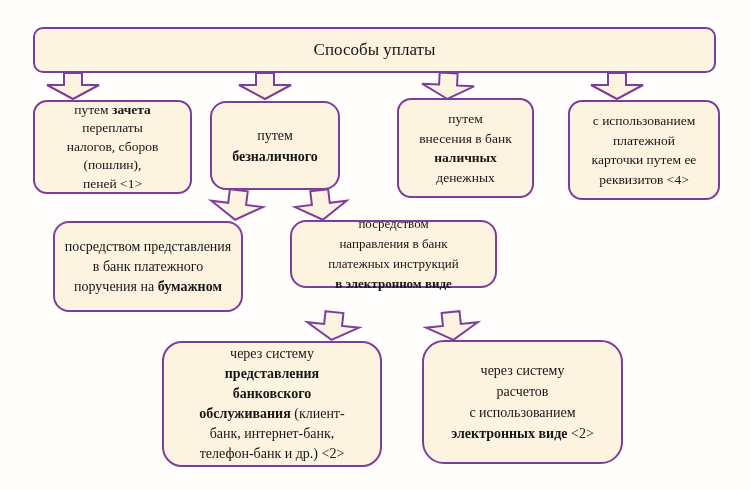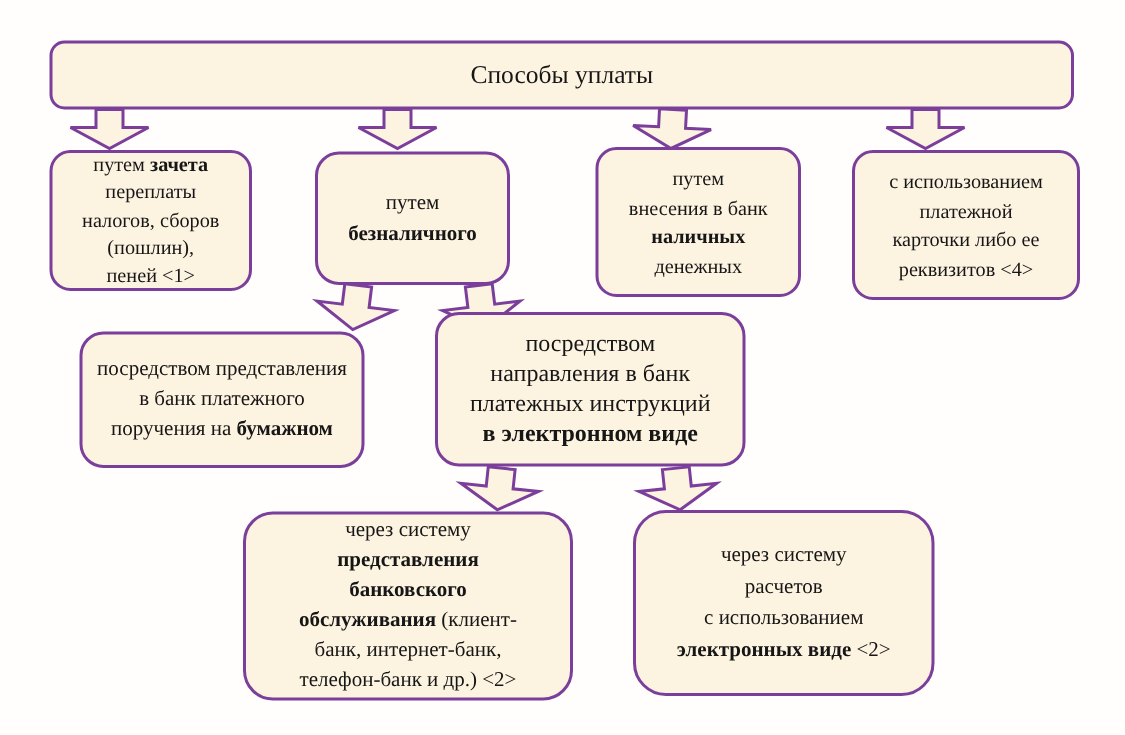--- a/index.html
+++ b/index.html
@@ -19,26 +19,26 @@
   .node{
     position:absolute;box-sizing:border-box;
     background:var(--box-fill);
     border:2px solid var(--border);
     display:flex;align-items:center;justify-content:center;
     text-align:center;
   }
   .txt{width:100%;padding:0 3px;}
   b{font-weight:bold;}
   .title-node{left:33px;top:27px;width:683px;height:46px;border-radius:10px;font-size:17px;}
-  .b1{left:33px;top:100px;width:135px;height:94px;border-radius:14px;font-size:13.5px;line-height:18.5px;}
+  .b1{left:33px;top:100px;width:159px;height:94px;border-radius:14px;font-size:13.5px;line-height:18.5px;}
   .b2{left:210px;top:101px;width:130px;height:89px;border-radius:16px;font-size:14px;line-height:21px;}
   .b3{left:397px;top:98px;width:137px;height:100px;border-radius:14px;font-size:13.5px;line-height:19.5px;}
   .b4{left:568px;top:100px;width:152px;height:100px;border-radius:14px;font-size:13.5px;line-height:19.5px;}
   .m1{left:53px;top:221px;width:190px;height:91px;border-radius:16px;font-size:14px;line-height:20px;}
-  .m2{left:290px;top:208px;width:207px;height:103px;border-radius:16px;font-size:16px;line-height:20px;}
+  .m2{left:290px;top:220px;width:207px;height:68px;border-radius:16px;font-size:13px;line-height:20px;}
   .bl{left:162px;top:341px;width:220px;height:126px;border-radius:20px;font-size:14px;line-height:20px;}
   .br{left:422px;top:340px;width:201px;height:124px;border-radius:22px;font-size:14px;line-height:21px;}
   .arrow{position:absolute;overflow:visible;width:56px;}
   .arrow polygon{fill:var(--box-fill);stroke:var(--border);stroke-width:2;stroke-linejoin:miter;}
   .a1{left:45px;top:72px;height:28px;}
   .a2{left:237px;top:72px;height:28px;}
   .a3{left:420px;top:72px;height:28px;transform:rotate(3deg);}
   .a4{left:589px;top:72px;height:28px;}
   .a5{left:209px;top:189px;height:32px;transform:rotate(7deg);}
   .a6{left:293px;top:189px;height:32px;transform:rotate(-7deg);}
@@ -102,21 +102,21 @@
         <div><span>внесения в банк</span></div>
         <div><b>наличных</b></div>
         <div><span>денежных</span></div>
       </div>
   </div>
 
   <div class="node b4">
     <div class="txt">
         <div><span>с использованием</span></div>
         <div><span>платежной</span></div>
-        <div><span>карточки либо ее</span></div>
+        <div><span>карточки путем ее</span></div>
         <div><span>реквизитов &lt;4&gt;</span></div>
       </div>
   </div>
 
   <div class="node m1">
     <div class="txt">
         <div><span>посредством представления</span></div>
         <div><span>в банк платежного</span></div>
         <div><span>поручения на </span><b>бумажном</b></div>
       </div>

